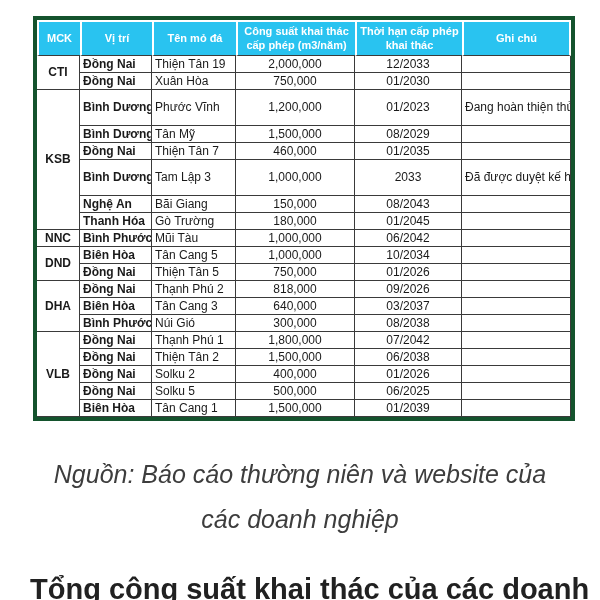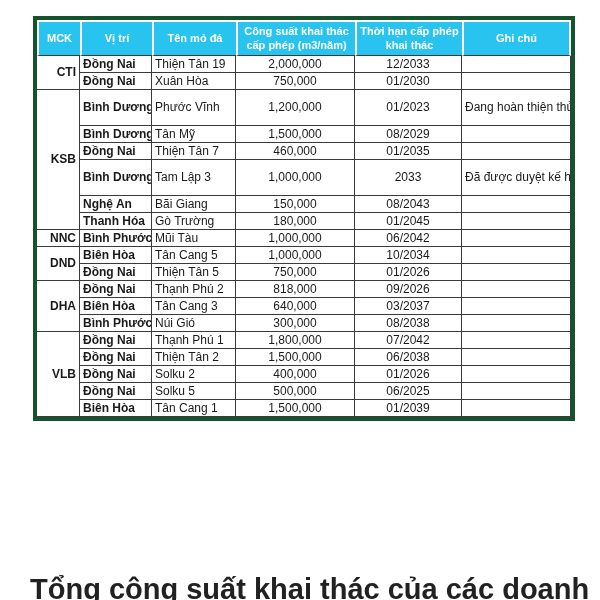--- a/index.html
+++ b/index.html
@@ -45,21 +45,21 @@
     color: #1a1a1a;
     padding: 0 3px;
     vertical-align: middle;
     line-height: 1.05;
     white-space: nowrap;
     overflow: hidden;
   }
   table.mining tr.single { height: 17px; }
   table.mining tr.tall   { height: 36px; }
 
-  td.mck { text-align: right; font-weight: bold; font-size: 12.5px; }
+  td.mck { text-align: center; font-weight: bold; font-size: 12.5px; }
   td.c1  { font-weight: bold; margin-left: 45px; }
   td.c3, td.c4 { text-align: center; }
   td.c5  { white-space: normal; font-size: 11px; line-height: 1.3; }
 
   .caption {
     position: absolute;
     top: 452px; left: 30px; width: 540px;
     text-align: center;
     font-style: italic;
     font-size: 25px;
@@ -238,17 +238,19 @@
             <td class="c2">Tân Cang 1</td>
             <td class="c3">1,500,000</td>
             <td class="c4">01/2039</td>
             <td class="c5"></td>
           </tr>
         </tbody>
     </table>
   </div>
 
   <div class="caption">
+    <div>Nguồn: Báo cáo thường niên và website của</div>
+    <div>các doanh nghiệp</div>
   </div>
 
   <div class="bottom-heading">Tổng công suất khai thác của các doanh</div>
 
 </div>
 
 </body></html>

